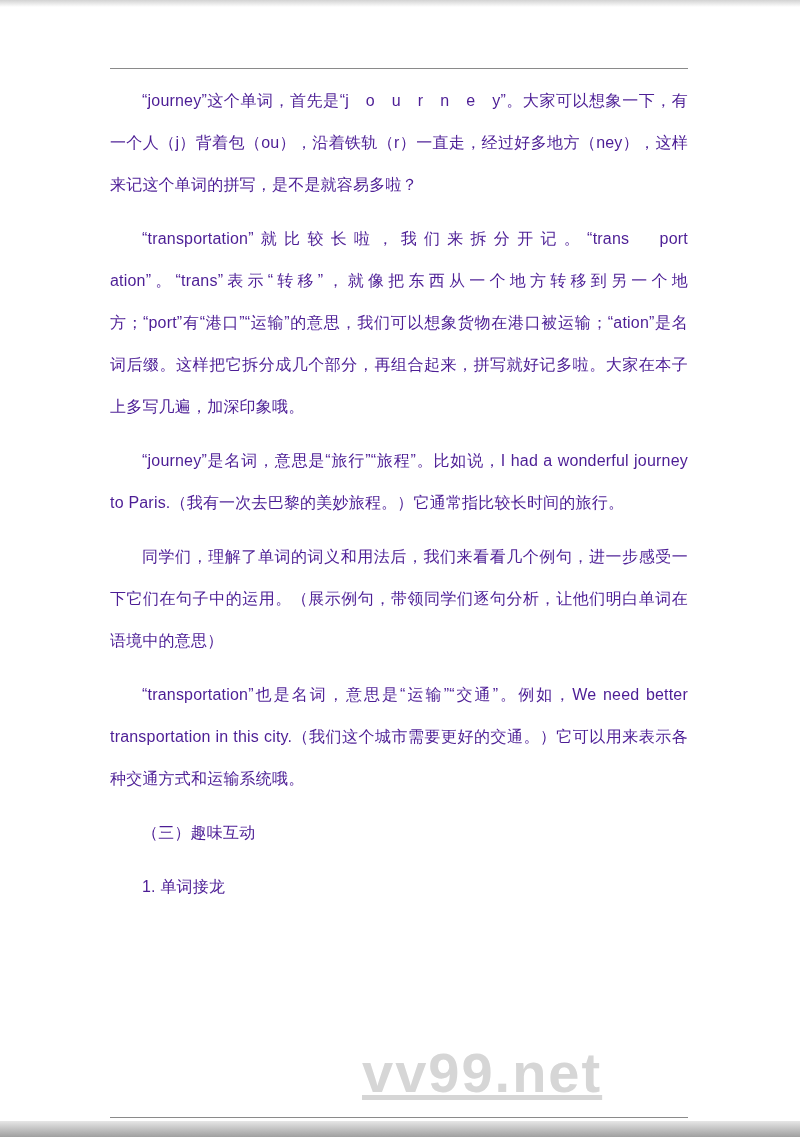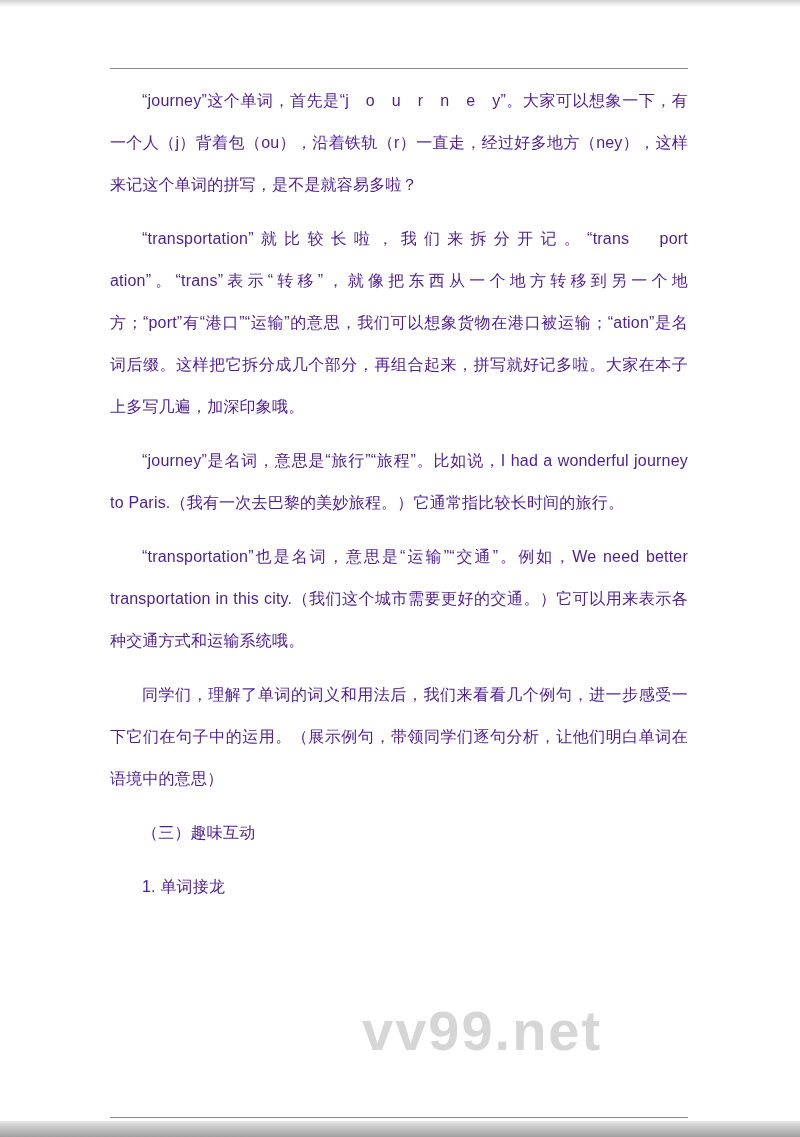--- a/index.html
+++ b/index.html
@@ -57,46 +57,47 @@
     line-height: 42px;
     color: #4c1d95;
     text-align: justify;
     text-indent: 2em;
     margin-bottom: 12px;
     letter-spacing: 0.2px;
     word-break: break-word;
   }
   .watermark {
     position: absolute;
-    top: 998px;
+    top: 1040px;
     left: 362px;
     width: 330px;
     z-index: 0;
     font-size: 56px;
     font-weight: bold;
     color: #d6d6d6;
     letter-spacing: 2px;
     user-select: none;
     font-family: "Liberation Sans", "DejaVu Sans", sans-serif;
+    text-decoration: underline;
   }
 </style>
 </head>
 <body>
 
 <div class="page">
   <div class="top-edge-shadow"></div>
   <div class="top-rule"></div>
 
   <div class="watermark">vv99.net</div>
 
   <div class="doc-body">
       <p class="para">“journey”这个单词，首先是“j　o　u　r　n　e　y”。大家可以想象一下，有一个人（j）背着包（ou），沿着铁轨（r）一直走，经过好多地方（ney），这样来记这个单词的拼写，是不是就容易多啦？</p>
       <p class="para">“transportation”就比较长啦，我们来拆分开记。“trans　port　ation”。“trans”表示“转移”，就像把东西从一个地方转移到另一个地方；“port”有“港口”“运输”的意思，我们可以想象货物在港口被运输；“ation”是名词后缀。这样把它拆分成几个部分，再组合起来，拼写就好记多啦。大家在本子上多写几遍，加深印象哦。</p>
       <p class="para">“journey”是名词，意思是“旅行”“旅程”。比如说，I had a wonderful journey to Paris.（我有一次去巴黎的美妙旅程。）它通常指比较长时间的旅行。</p>
+      <p class="para">同学们，理解了单词的词义和用法后，我们来看看几个例句，进一步感受一下它们在句子中的运用。（展示例句，带领同学们逐句分析，让他们明白单词在语境中的意思）</p>
       <p class="para">“transportation”也是名词，意思是“运输”“交通”。例如，We need better transportation in this city.（我们这个城市需要更好的交通。）它可以用来表示各种交通方式和运输系统哦。</p>
-      <p class="para">同学们，理解了单词的词义和用法后，我们来看看几个例句，进一步感受一下它们在句子中的运用。（展示例句，带领同学们逐句分析，让他们明白单词在语境中的意思）</p>
       <p class="para">（三）趣味互动</p>
       <p class="para">1. 单词接龙</p>
     </div>
 
   <div class="bottom-rule"></div>
   <div class="bottom-edge-band"></div>
 </div>
 
 </body></html>

